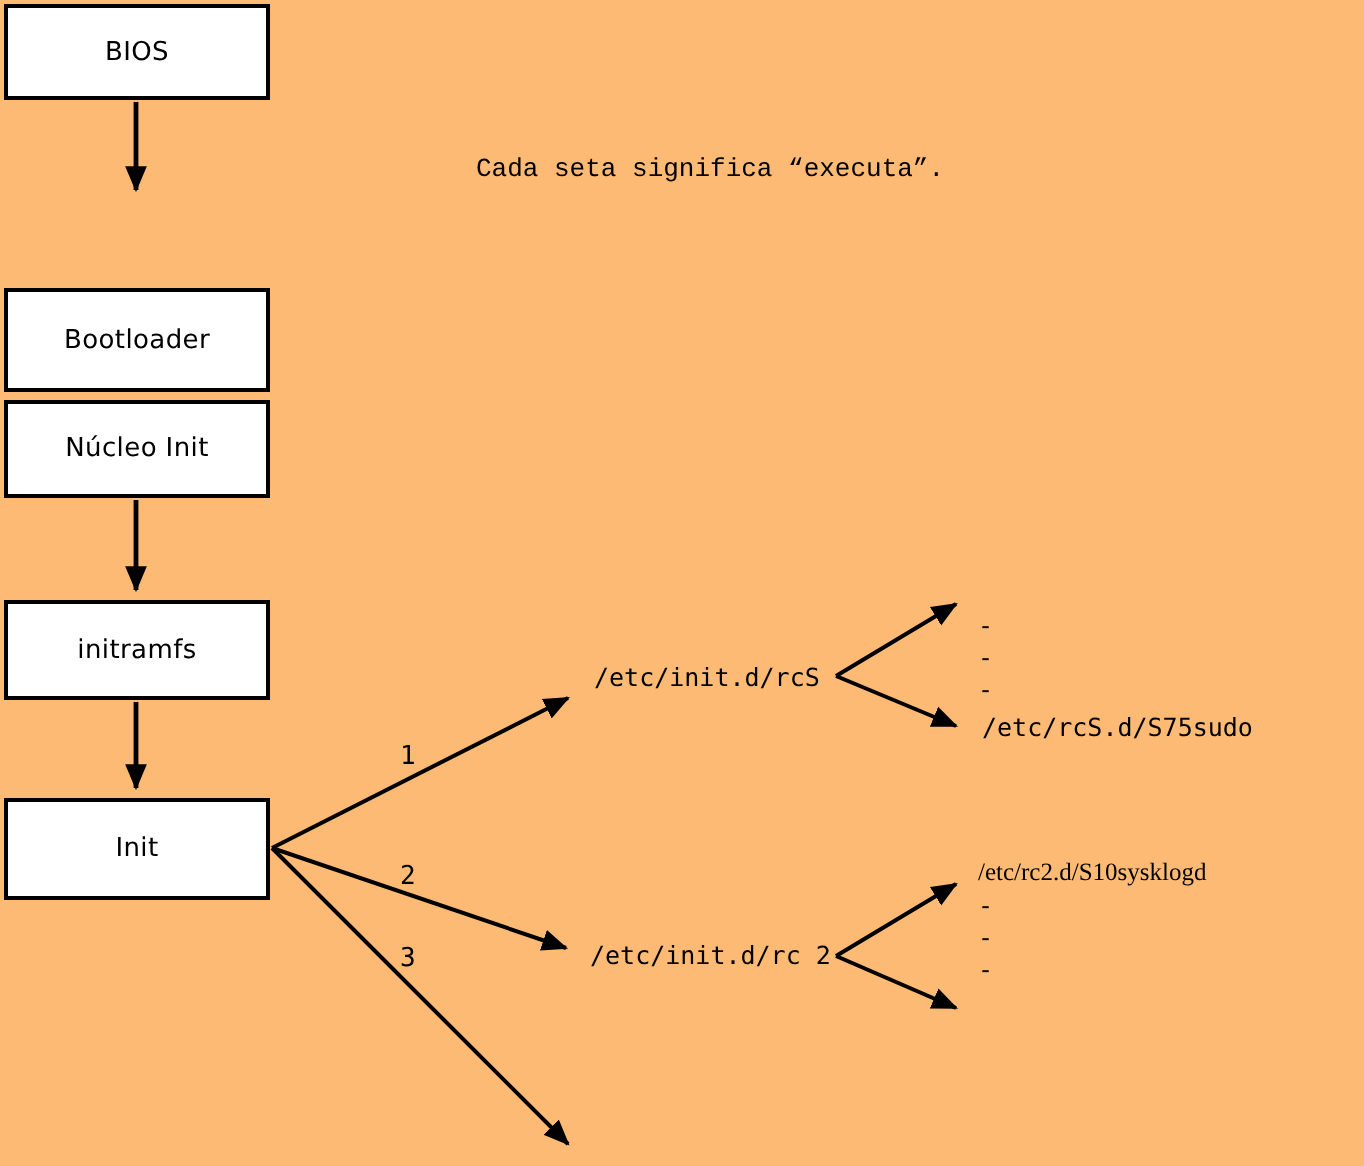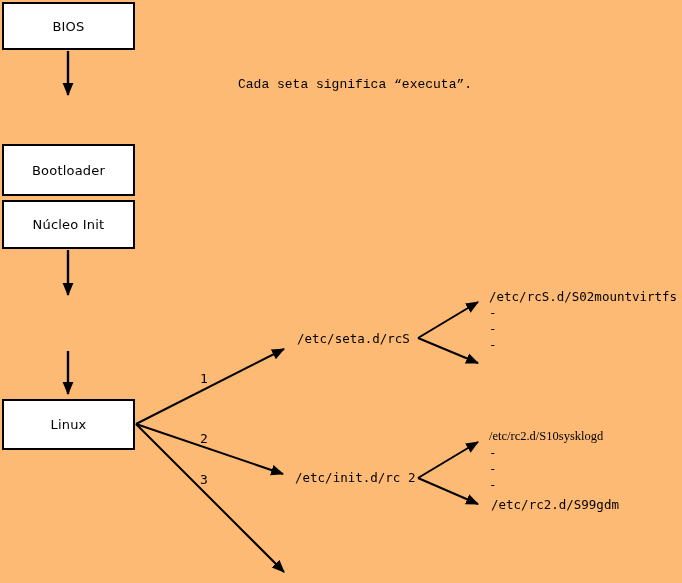--- a/index.html
+++ b/index.html
@@ -78,38 +78,40 @@
 
   <div class="node" style="top:2px;   height:48px;">
     <span>BIOS</span>
   </div>
   <div class="node" style="top:100px; height:52px;margin-top:44px;">
     <span>Bootloader</span>
   </div>
   <div class="node" style="top:200px; height:49px;">
     <span>Núcleo Init</span>
   </div>
+  <div class="node" style="top:300px; height:50px;">
+    <span>initramfs</span>
+  </div>
   <div class="node" style="top:399px; height:51px;">
-    <span>Linux</span>
+    <span>Init</span>
   </div>
 
   <div class="sans-label" style="left:238px; top:66px;">Cada seta significa “executa”.</div>
 
   <div class="mono-label" style="left:200px; top:372px; font-size:13px;">1</div>
   <div class="mono-label" style="left:200px; top:432px; font-size:13px;">2</div>
   <div class="mono-label" style="left:200px; top:473px; font-size:13px;">3</div>
 
-  <div class="mono-label" style="left:297px; top:332px;">/etc/seta.d/rcS</div>
+  <div class="mono-label" style="left:297px; top:332px;">/etc/init.d/rcS</div>
   <div class="mono-label" style="left:295px; top:471px;">/etc/init.d/rc 2</div>
   <div class="mono-label" style="left:298px; top:556px;margin-top:48px;">getty</div>
 
-  <div class="mono-label" style="left:489px; top:290px;">/etc/rcS.d/S02mountvirtfs</div>
   <div class="mono-label" style="left:489px; top:306px;">-</div>
   <div class="mono-label" style="left:489px; top:322px;">-</div>
   <div class="mono-label" style="left:489px; top:338px;">-</div>
+  <div class="mono-label" style="left:491px; top:357px;">/etc/rcS.d/S75sudo</div>
 
   <div class="mono-label" style="left:489px; top:430px;font-family:Liberation Serif, serif;">/etc/rc2.d/S10sysklogd</div>
   <div class="mono-label" style="left:489px; top:446px;">-</div>
   <div class="mono-label" style="left:489px; top:462px;">-</div>
   <div class="mono-label" style="left:489px; top:478px;">-</div>
-  <div class="mono-label" style="left:491px; top:498px;">/etc/rc2.d/S99gdm</div>
 
 </div>
 
 </body></html>

